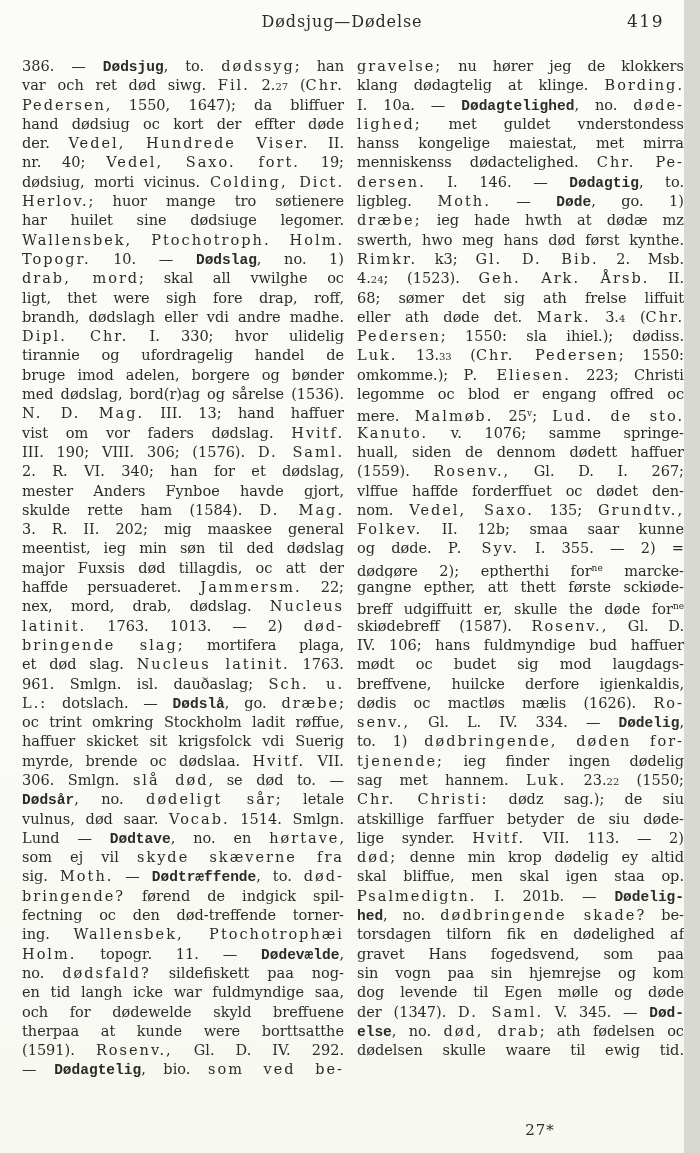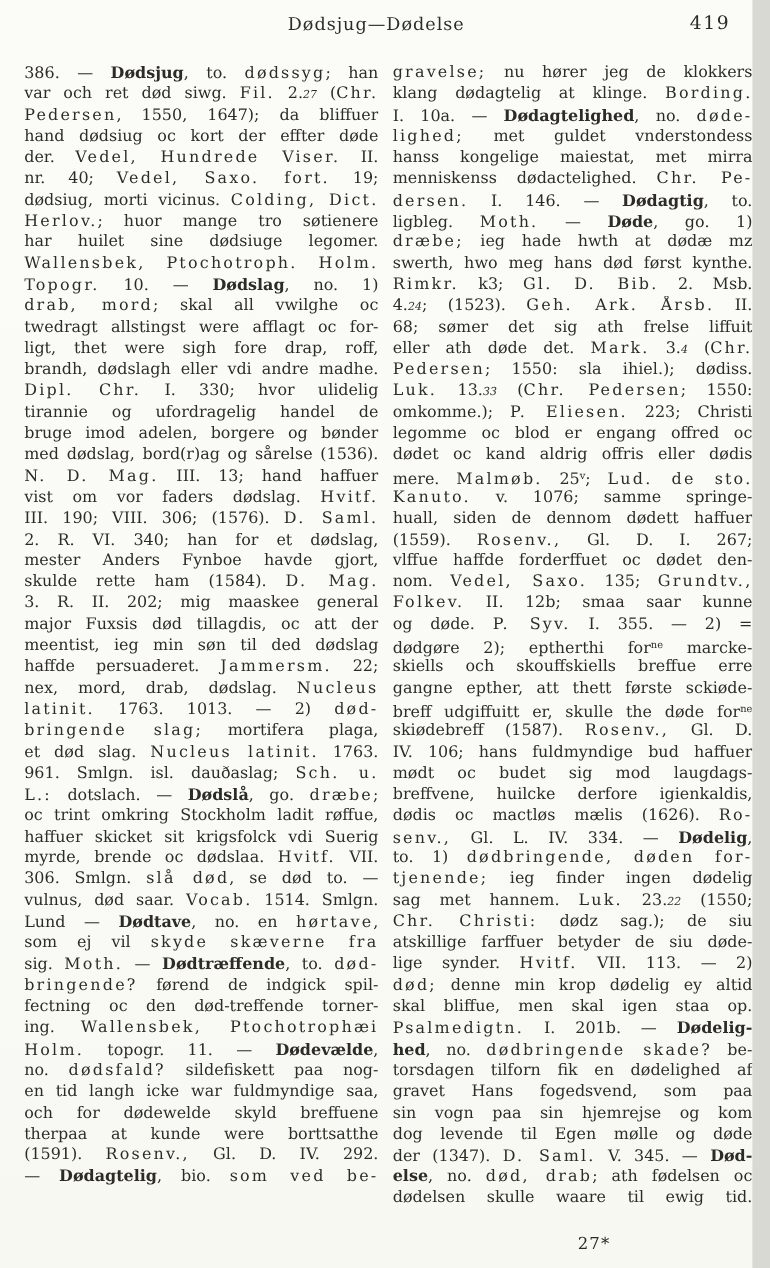--- a/index.html
+++ b/index.html
@@ -25,24 +25,24 @@
   }
   .col-left{width:322px;}
   .col-right{width:327px;}
   .line{
     font-size:14.5px;
     line-height:19.3px;height:19.3px;
     text-align:justify;text-align-last:justify;
     overflow:hidden;
   }
   .line span{white-space:normal;}
-  .b{font-weight:bold;}
+  .b{font-weight:bold;font-family:Liberation Mono, monospace;}
   .sp{letter-spacing:2px;}
   .sup{font-size:9px;vertical-align:5px;letter-spacing:0;}
-  .sm{font-size:10px;letter-spacing:0;font-style:italic;}
+  .sm{font-size:10px;letter-spacing:0;}
   .footer-signature{
     position:absolute;top:1121px;left:505px;width:70px;
     text-align:center;font-size:15px;letter-spacing:1px;
   }
 </style>
 </head>
 <body>
 
 <div class="page">
   <div class="header-title">Dødsjug—Dødelse</div>
@@ -54,47 +54,47 @@
         <div class="line"><span class="sp">Pedersen</span><span>, 1550, 1647); da bliffuer</span></div>
         <div class="line"><span>hand dødsiug oc kort der effter døde</span></div>
         <div class="line"><span>der. </span><span class="sp">Vedel, Hundrede Viser.</span><span> II.</span></div>
         <div class="line"><span>nr. 40; </span><span class="sp">Vedel, Saxo. fort.</span><span> 19;</span></div>
         <div class="line"><span>dødsiug, morti vicinus. </span><span class="sp">Colding, Dict.</span></div>
         <div class="line"><span class="sp">Herlov.</span><span>; huor mange tro søtienere</span></div>
         <div class="line"><span>har huilet sine dødsiuge legomer.</span></div>
         <div class="line"><span class="sp">Wallensbek, Ptochotroph. Holm.</span></div>
         <div class="line"><span class="sp">Topogr.</span><span> 10. — </span><span class="b">Dødslag</span><span>, no. 1)</span></div>
         <div class="line"><span class="sp">drab, mord</span><span>; skal all vwilghe oc</span></div>
-        <div class="line"><span>twedragt allstingst were afflagt oc for-</span></div>
         <div class="line"><span>ligt, thet were sigh fore drap, roff,</span></div>
         <div class="line"><span>brandh, dødslagh eller vdi andre madhe.</span></div>
         <div class="line"><span class="sp">Dipl. Chr.</span><span> I. 330; hvor ulidelig</span></div>
         <div class="line"><span>tirannie og ufordragelig handel de</span></div>
         <div class="line"><span>bruge imod adelen, borgere og bønder</span></div>
         <div class="line"><span>med dødslag, bord(r)ag og sårelse (1536).</span></div>
         <div class="line"><span class="sp">N. D. Mag.</span><span> III. 13; hand haffuer</span></div>
         <div class="line"><span>vist om vor faders dødslag. </span><span class="sp">Hvitf.</span></div>
         <div class="line"><span>III. 190; VIII. 306; (1576). </span><span class="sp">D. Saml.</span></div>
         <div class="line"><span>2. R. VI. 340; han for et dødslag,</span></div>
         <div class="line"><span>mester Anders Fynboe havde gjort,</span></div>
         <div class="line"><span>skulde rette ham (1584). </span><span class="sp">D. Mag.</span></div>
         <div class="line"><span>3. R. II. 202; mig maaskee general</span></div>
+        <div class="line"><span>meentist, ieg min søn til ded dødslag</span></div>
         <div class="line"><span>major Fuxsis død tillagdis, oc att der</span></div>
-        <div class="line"><span>meentist, ieg min søn til ded dødslag</span></div>
         <div class="line"><span>haffde persuaderet. </span><span class="sp">Jammersm.</span><span> 22;</span></div>
         <div class="line"><span>nex, mord, drab, dødslag. </span><span class="sp">Nucleus</span></div>
         <div class="line"><span class="sp">latinit.</span><span> 1763. 1013. — 2) </span><span class="sp">død-</span></div>
         <div class="line"><span class="sp">bringende slag;</span><span> mortifera plaga,</span></div>
         <div class="line"><span>et død slag. </span><span class="sp">Nucleus latinit.</span><span> 1763.</span></div>
         <div class="line"><span>961. Smlgn. isl. dauðaslag; </span><span class="sp">Sch. u.</span></div>
         <div class="line"><span class="sp">L.:</span><span> dotslach. — </span><span class="b">Dødslå</span><span>, go. </span><span class="sp">dræbe</span><span>;</span></div>
         <div class="line"><span>oc trint omkring Stockholm ladit røffue,</span></div>
         <div class="line"><span>haffuer skicket sit krigsfolck vdi Suerig</span></div>
         <div class="line"><span>myrde, brende oc dødslaa. </span><span class="sp">Hvitf.</span><span> VII.</span></div>
         <div class="line"><span>306. Smlgn. </span><span class="sp">slå død</span><span>, se død to. —</span></div>
+        <div class="line"><span class="b">Dødsår</span><span>, no. </span><span class="sp">dødeligt sår</span><span>; letale</span></div>
         <div class="line"><span>vulnus, død saar. </span><span class="sp">Vocab.</span><span> 1514. Smlgn.</span></div>
         <div class="line"><span>Lund — </span><span class="b">Dødtave</span><span>, no. en </span><span class="sp">hørtave</span><span>,</span></div>
         <div class="line"><span>som ej vil </span><span class="sp">skyde skæverne fra</span></div>
         <div class="line"><span>sig. </span><span class="sp">Moth.</span><span> — </span><span class="b">Dødtræffende</span><span>, to. </span><span class="sp">død-</span></div>
         <div class="line"><span class="sp">bringende?</span><span> førend de indgick spil-</span></div>
         <div class="line"><span>fectning oc den død-treffende torner-</span></div>
         <div class="line"><span>ing. </span><span class="sp">Wallensbek, Ptochotrophæi</span></div>
         <div class="line"><span class="sp">Holm.</span><span> topogr. 11. — </span><span class="b">Dødevælde</span><span>,</span></div>
         <div class="line"><span>no. </span><span class="sp">dødsfald?</span><span> sildefiskett paa nog-</span></div>
         <div class="line"><span>en tid langh icke war fuldmyndige saa,</span></div>
@@ -115,31 +115,29 @@
         <div class="line"><span class="sp">dræbe;</span><span> ieg hade hwth at dødæ mz</span></div>
         <div class="line"><span>swerth, hwo meg hans død først kynthe.</span></div>
         <div class="line"><span class="sp">Rimkr.</span><span> k3; </span><span class="sp">Gl. D. Bib.</span><span> 2. Msb.</span></div>
         <div class="line"><span>4.</span><span class="sm">24</span><span>; (1523). </span><span class="sp">Geh. Ark. Årsb.</span><span> II.</span></div>
         <div class="line"><span>68; sømer det sig ath frelse liffuit</span></div>
         <div class="line"><span>eller ath døde det. </span><span class="sp">Mark.</span><span> 3.</span><span class="sm">4</span><span> (</span><span class="sp">Chr.</span></div>
         <div class="line"><span class="sp">Pedersen</span><span>; 1550: sla ihiel.); dødiss.</span></div>
         <div class="line"><span class="sp">Luk.</span><span> 13.</span><span class="sm">33</span><span> (</span><span class="sp">Chr. Pedersen</span><span>; 1550:</span></div>
         <div class="line"><span>omkomme.); </span><span class="sp">P. Eliesen.</span><span> 223; Christi</span></div>
         <div class="line"><span>legomme oc blod er engang offred oc</span></div>
-        <div class="line"><span>dødet oc kand aldrig offris eller dødis</span></div>
         <div class="line"><span>mere. </span><span class="sp">Malmøb.</span><span> 25</span><span class="sup">v</span><span>; </span><span class="sp">Lud. de sto.</span></div>
         <div class="line"><span class="sp">Kanuto.</span><span> v. 1076; samme springe-</span></div>
         <div class="line"><span>huall, siden de dennom dødett haffuer</span></div>
         <div class="line"><span>(1559). </span><span class="sp">Rosenv.,</span><span> Gl. D. I. 267;</span></div>
         <div class="line"><span>vlffue haffde forderffuet oc dødet den-</span></div>
         <div class="line"><span>nom. </span><span class="sp">Vedel, Saxo.</span><span> 135; </span><span class="sp">Grundtv.,</span></div>
         <div class="line"><span class="sp">Folkev.</span><span> II. 12b; smaa saar kunne</span></div>
         <div class="line"><span>og døde. </span><span class="sp">P. Syv.</span><span> I. 355. — 2) =</span></div>
         <div class="line"><span>dødgøre 2); eptherthi for</span><span class="sup">ne</span><span> marcke-</span></div>
-        <div class="line"><span>skiells och skouffskiells breffue erre</span></div>
         <div class="line"><span>gangne epther, att thett første sckiøde-</span></div>
         <div class="line"><span>breff udgiffuitt er, skulle the døde for</span><span class="sup">ne</span></div>
         <div class="line"><span>skiødebreff (1587). </span><span class="sp">Rosenv.,</span><span> Gl. D.</span></div>
         <div class="line"><span>IV. 106; hans fuldmyndige bud haffuer</span></div>
         <div class="line"><span>mødt oc budet sig mod laugdags-</span></div>
         <div class="line"><span>breffvene, huilcke derfore igienkaldis,</span></div>
         <div class="line"><span>dødis oc mactløs mælis (1626). </span><span class="sp">Ro-</span></div>
         <div class="line"><span class="sp">senv.,</span><span> Gl. L. IV. 334. — </span><span class="b">Dødelig</span><span>,</span></div>
         <div class="line"><span>to. 1) </span><span class="sp">dødbringende, døden for-</span></div>
         <div class="line"><span class="sp">tjenende;</span><span> ieg finder ingen dødelig</span></div>

